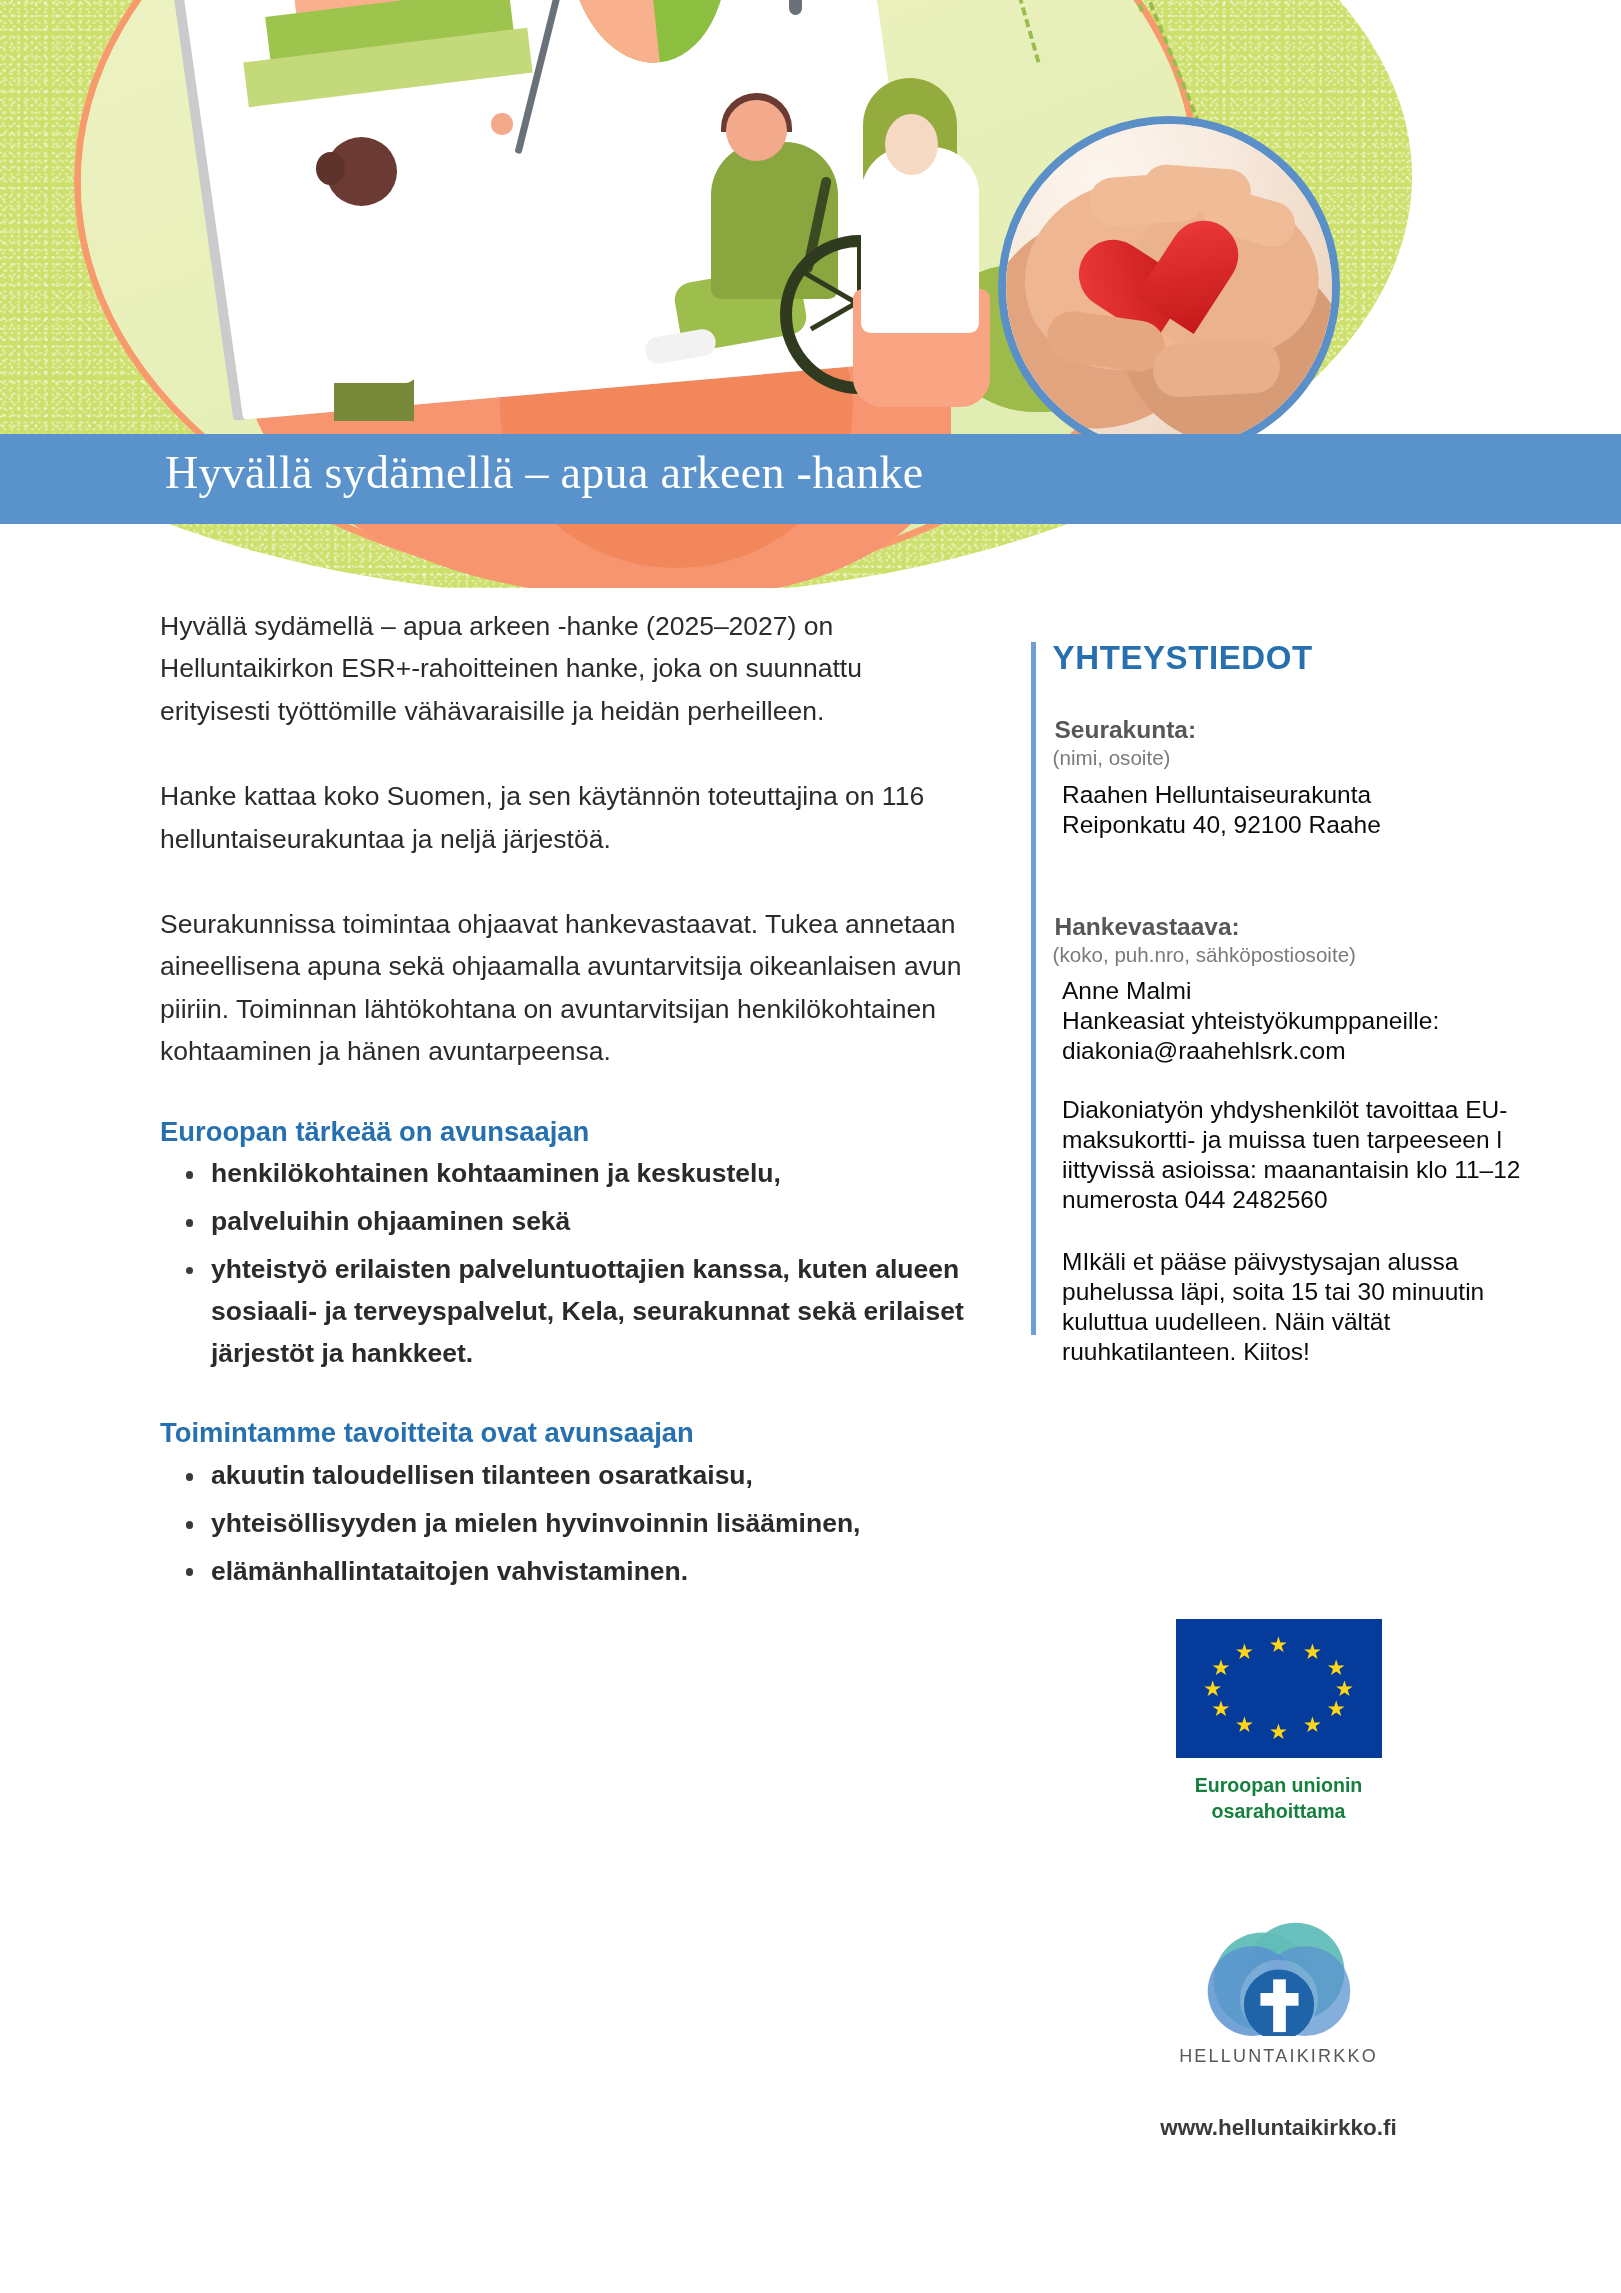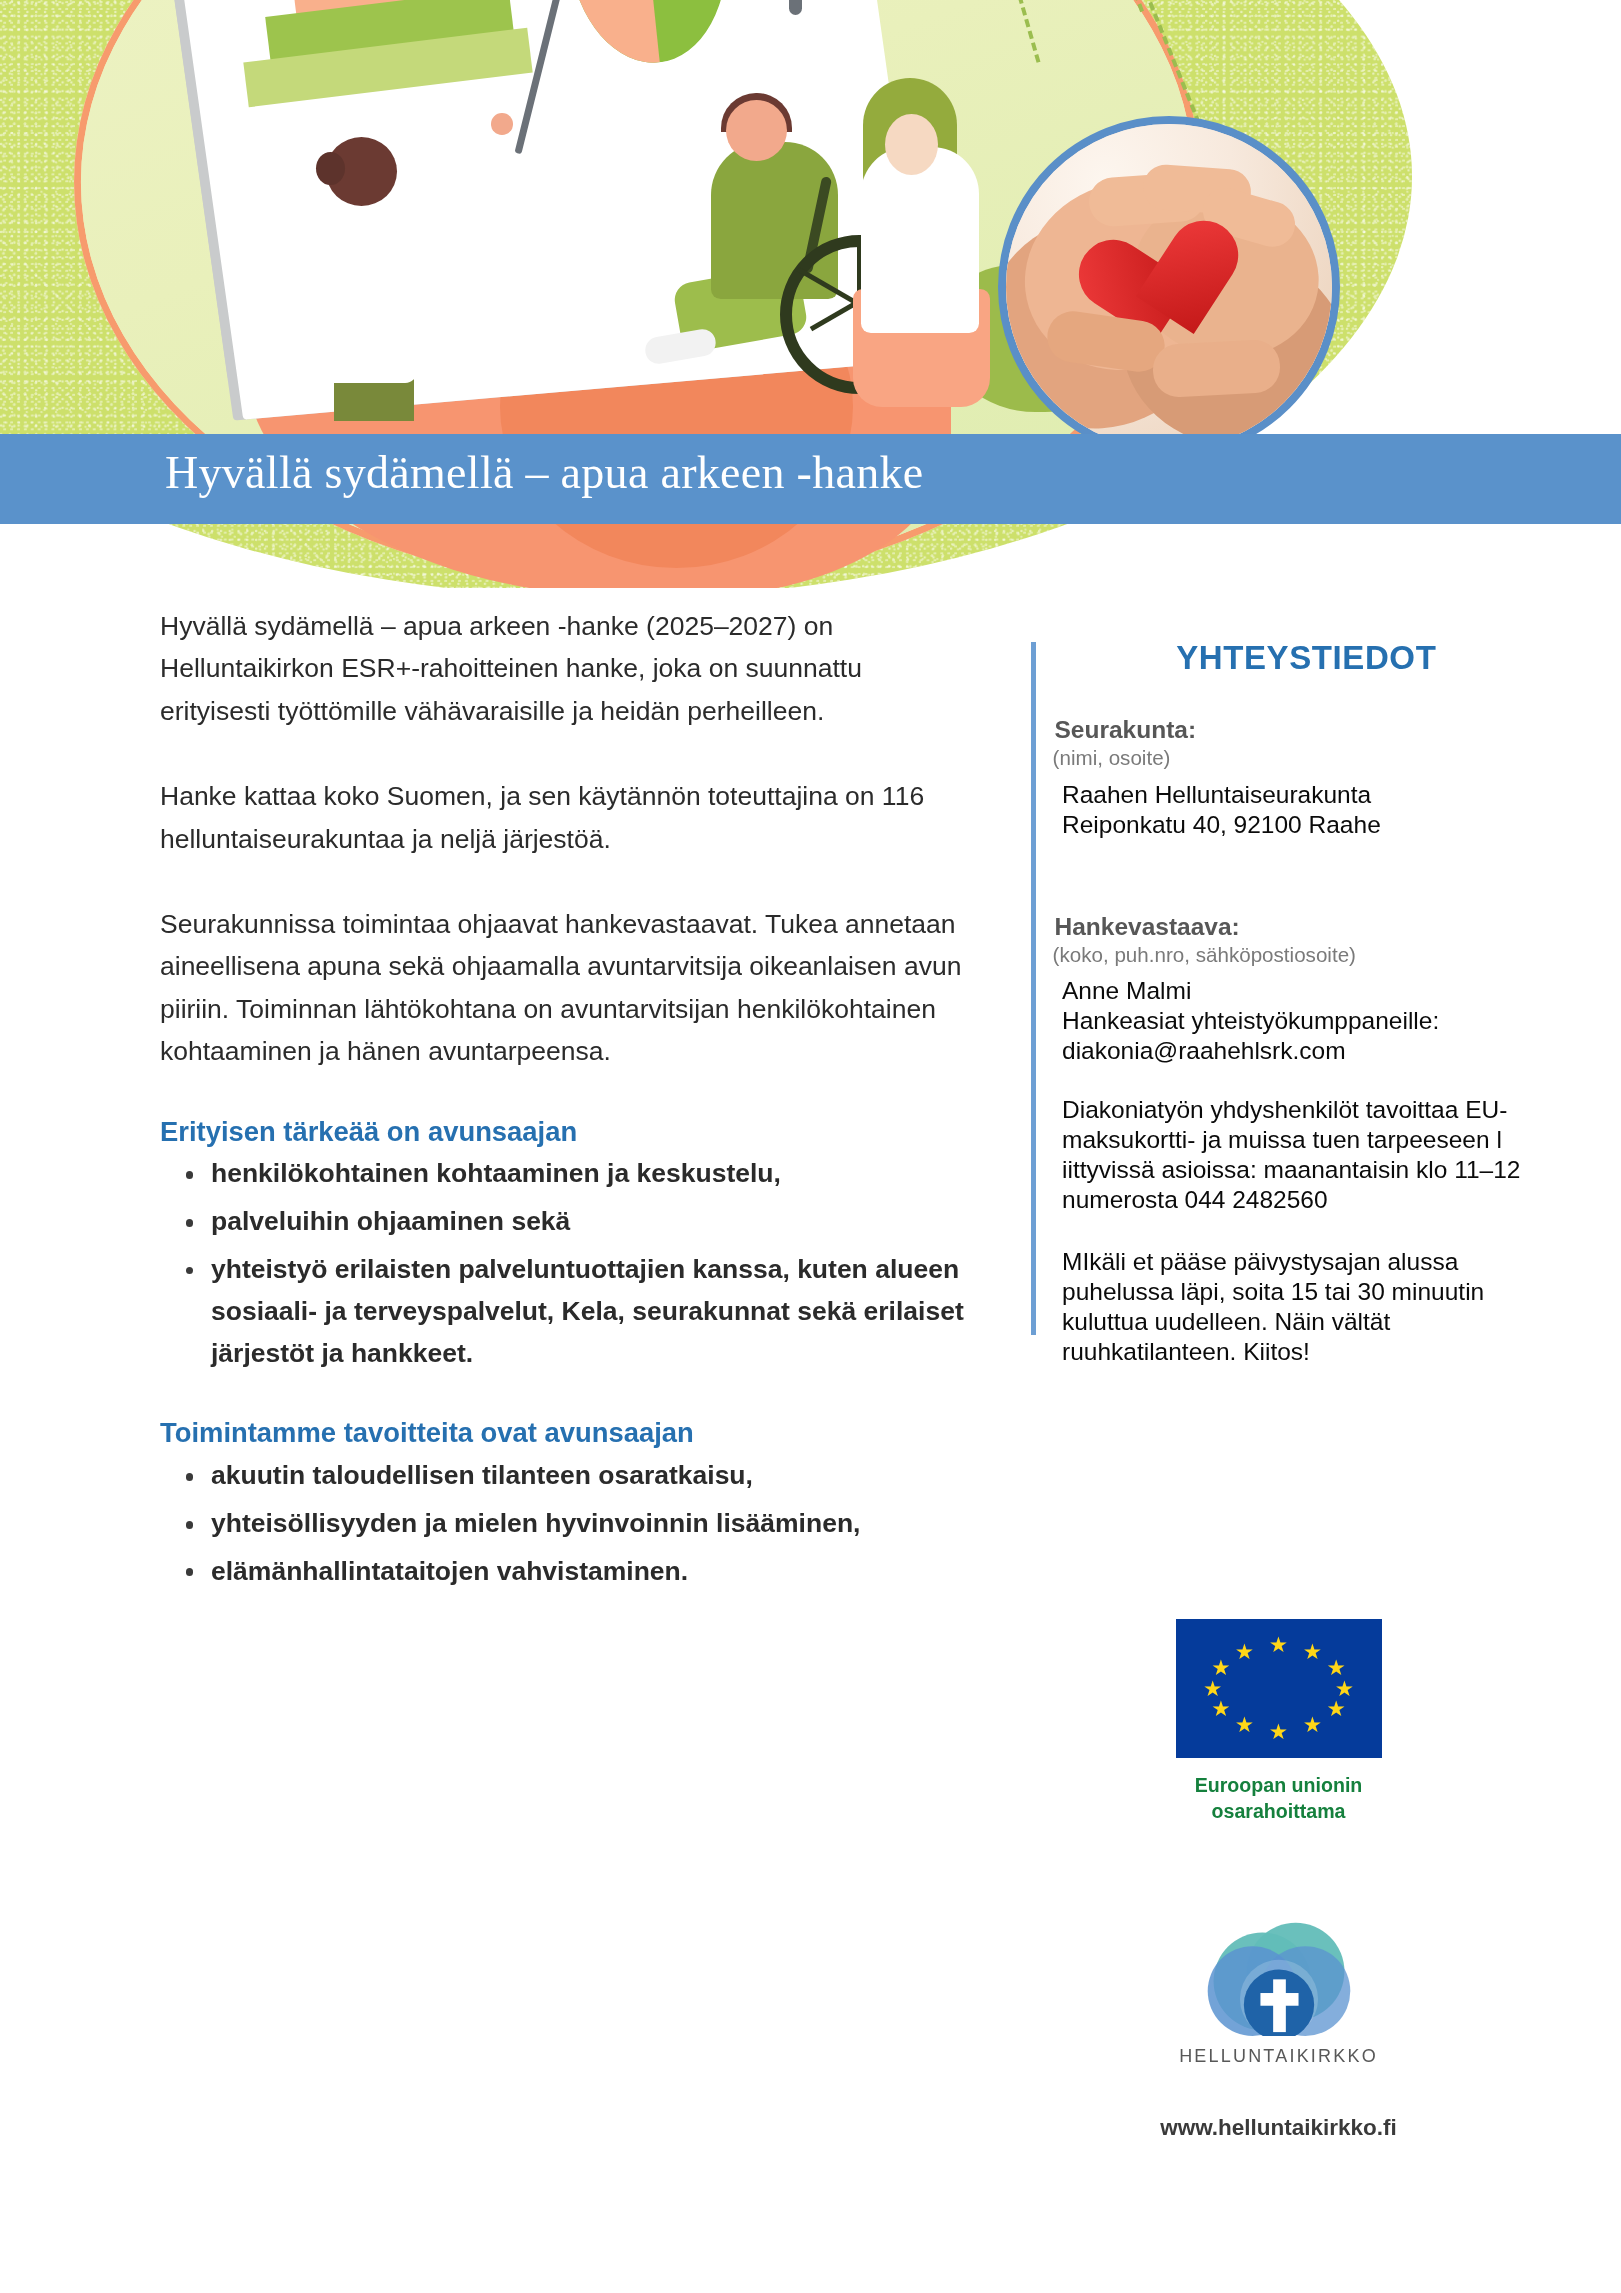--- a/index.html
+++ b/index.html
@@ -118,21 +118,21 @@
           font-family:"Liberation Sans",sans-serif;}
   .sec-head{font-size:27.4px;font-weight:bold;color:#2670b0;margin:0 0 5.9px 0;}
   ul.blist{margin:0 0 43px 0;padding:0 0 0 51px;list-style:none;font-weight:bold;}
   ul.blist li{position:relative;font-size:26.5px;line-height:1.58;color:#2b2b2b;margin-bottom:5.9px;}
   ul.blist li:before{content:"";position:absolute;left:-25.5px;top:17.6px;width:7.8px;height:7.8px;
      border-radius:50%;background:#3a3a3a;}
 
   #right-col{position:absolute;left:1031px;top:639px;width:529px;}
   #rc-rule{position:absolute;left:1031px;top:642px;width:4.9px;height:693px;background:#6d9fd4;}
   #yht{font-size:33px;font-weight:bold;color:#2670b0;letter-spacing:0.6px;
-       margin:0 0 39px 21.6px;text-align:center;}
+       margin:0 0 39px 21.6px;}
   .lbl{font-size:24.5px;font-weight:bold;color:#575757;margin:0 0 2px 23.5px;}
   .hint{font-size:20.6px;color:#7a7a7a;margin:0 0 9.8px 21.6px;}
   .val{font-size:24.5px;line-height:1.22;color:#0b0b0b;margin:0 0 0 31px;white-space:pre-line;}
   .gap1{height:73px;}
   .gap2{height:29px;}
   .gap3{height:33px;}
 
   
   #eu-wrap{position:absolute;left:1117px;top:1619px;width:323px;text-align:center;}
   #eu-flag{width:206px;height:139px;background:#053b9b;margin:0 auto;position:relative;}
@@ -227,21 +227,21 @@
 </div>
 
 <div id="banner"></div>
 <div id="banner-title">Hyvällä sydämellä – apua arkeen -hanke</div>
 
 <div id="left-col">
   <p class="body-p">Hyvällä sydämellä – apua arkeen -hanke (2025–2027) on Helluntaikirkon ESR+-rahoitteinen hanke, joka on suunnattu erityisesti työttömille vähävaraisille ja heidän perheilleen.</p>
   <p class="body-p">Hanke kattaa koko Suomen, ja sen käytännön toteuttajina on 116 helluntaiseurakuntaa ja neljä järjestöä.</p>
   <p class="body-p">Seurakunnissa toimintaa ohjaavat hankevastaavat. Tukea annetaan aineellisena apuna sekä ohjaamalla avuntarvitsija oikeanlaisen avun piiriin. Toiminnan lähtökohtana on avuntarvitsijan henkilökohtainen kohtaaminen ja hänen avuntarpeensa.</p>
 
-  <h2 class="sec-head">Erityisen tärkeää on avunsaajan</h2>
+  <h2 class="sec-head">Euroopan tärkeää on avunsaajan</h2>
   <ul class="blist">
     <li>henkilökohtainen kohtaaminen ja keskustelu,</li>
     <li>palveluihin ohjaaminen sekä</li>
     <li>yhteistyö erilaisten palveluntuottajien kanssa, kuten alueen sosiaali- ja terveyspalvelut, Kela, seurakunnat sekä erilaiset järjestöt ja hankkeet.</li>
   </ul>
 
   <h2 class="sec-head">Toimintamme tavoitteita ovat avunsaajan</h2>
   <ul class="blist">
     <li>akuutin taloudellisen tilanteen osaratkaisu,</li>
     <li>yhteisöllisyyden ja mielen hyvinvoinnin lisääminen,</li>

